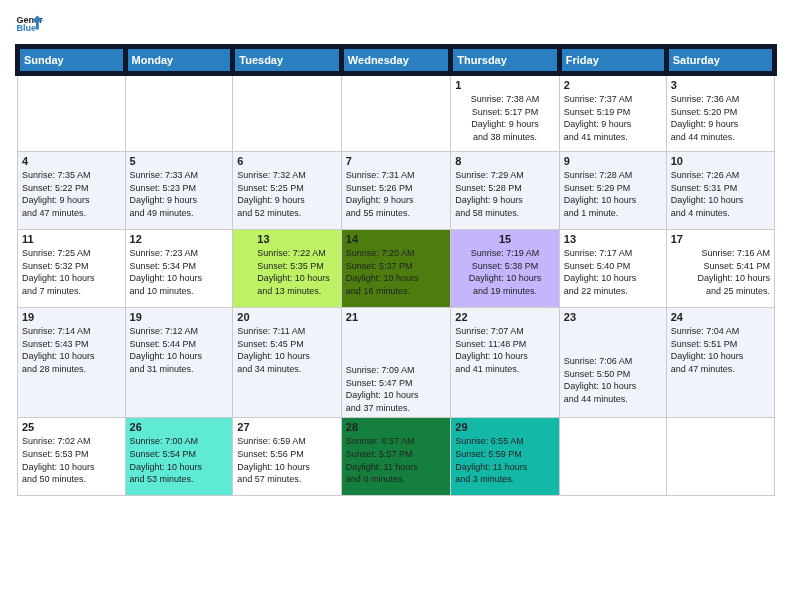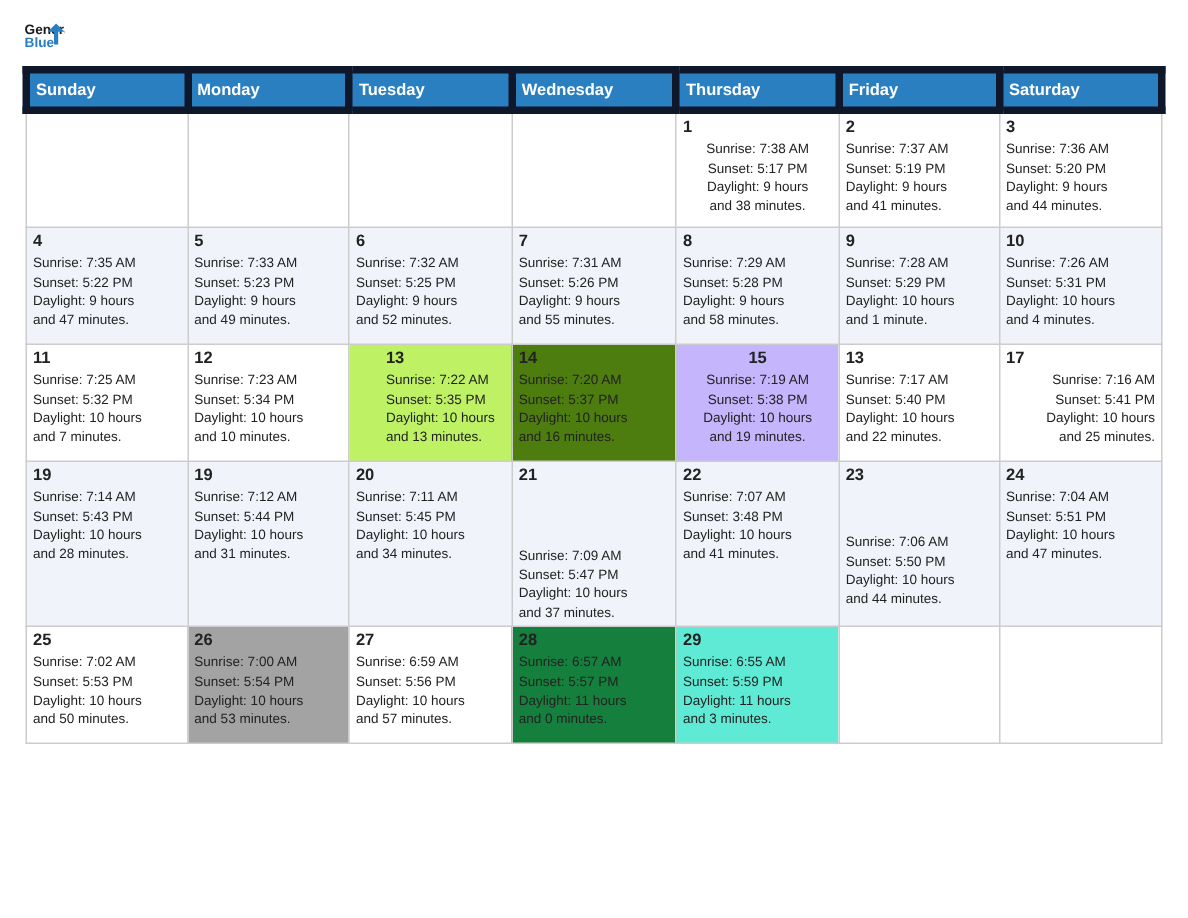--- a/index.html
+++ b/index.html
@@ -276,21 +276,21 @@
           <td style="background-color: rgb(240, 244, 250);">
             <span class="day-number">21</span>
             <div class="day-info" style="white-space: pre-line; margin-top: 41px;">Sunrise: 7:09 AM
 Sunset: 5:47 PM
 Daylight: 10 hours
 and 37 minutes.</div>
           </td>
           <td style="background-color: rgb(240, 244, 250);">
             <span class="day-number">22</span>
             <div class="day-info" style="white-space: pre-line;">Sunrise: 7:07 AM
-Sunset: 3:48 PM
+Sunset: 11:48 PM
 Daylight: 10 hours
 and 41 minutes.</div>
           </td>
           <td style="background-color: rgb(240, 244, 250);">
             <span class="day-number">23</span>
             <div class="day-info" style="white-space: pre-line; margin-top: 32px;">Sunrise: 7:06 AM
 Sunset: 5:50 PM
 Daylight: 10 hours
 and 44 minutes.</div>
           </td>
@@ -303,42 +303,42 @@
           </td>
         </tr>
         <tr>
           <td style="background-color: rgb(255, 255, 255);">
             <span class="day-number">25</span>
             <div class="day-info" style="white-space: pre-line;">Sunrise: 7:02 AM
 Sunset: 5:53 PM
 Daylight: 10 hours
 and 50 minutes.</div>
           </td>
-          <td style="background-color: #a3a3a3;">
+          <td style="background-color: #5eead4;">
             <span class="day-number">26</span>
             <div class="day-info" style="white-space: pre-line;">Sunrise: 7:00 AM
 Sunset: 5:54 PM
 Daylight: 10 hours
 and 53 minutes.</div>
           </td>
           <td style="background-color: rgb(255, 255, 255);">
             <span class="day-number">27</span>
             <div class="day-info" style="white-space: pre-line;">Sunrise: 6:59 AM
 Sunset: 5:56 PM
 Daylight: 10 hours
 and 57 minutes.</div>
           </td>
           <td style="background-color: #15803d;">
             <span class="day-number">28</span>
             <div class="day-info" style="white-space: pre-line;">Sunrise: 6:57 AM
 Sunset: 5:57 PM
 Daylight: 11 hours
 and 0 minutes.</div>
           </td>
-          <td style="background-color: #5eead4;">
+          <td style="background-color: #14b8a6;">
             <span class="day-number">29</span>
             <div class="day-info" style="white-space: pre-line;">Sunrise: 6:55 AM
 Sunset: 5:59 PM
 Daylight: 11 hours
 and 3 minutes.</div>
           </td>
           <td class="empty" style="background-color: rgb(255, 255, 255);"></td>
           <td class="empty" style="background-color: rgb(255, 255, 255);"></td>
         </tr>
       </tbody>

